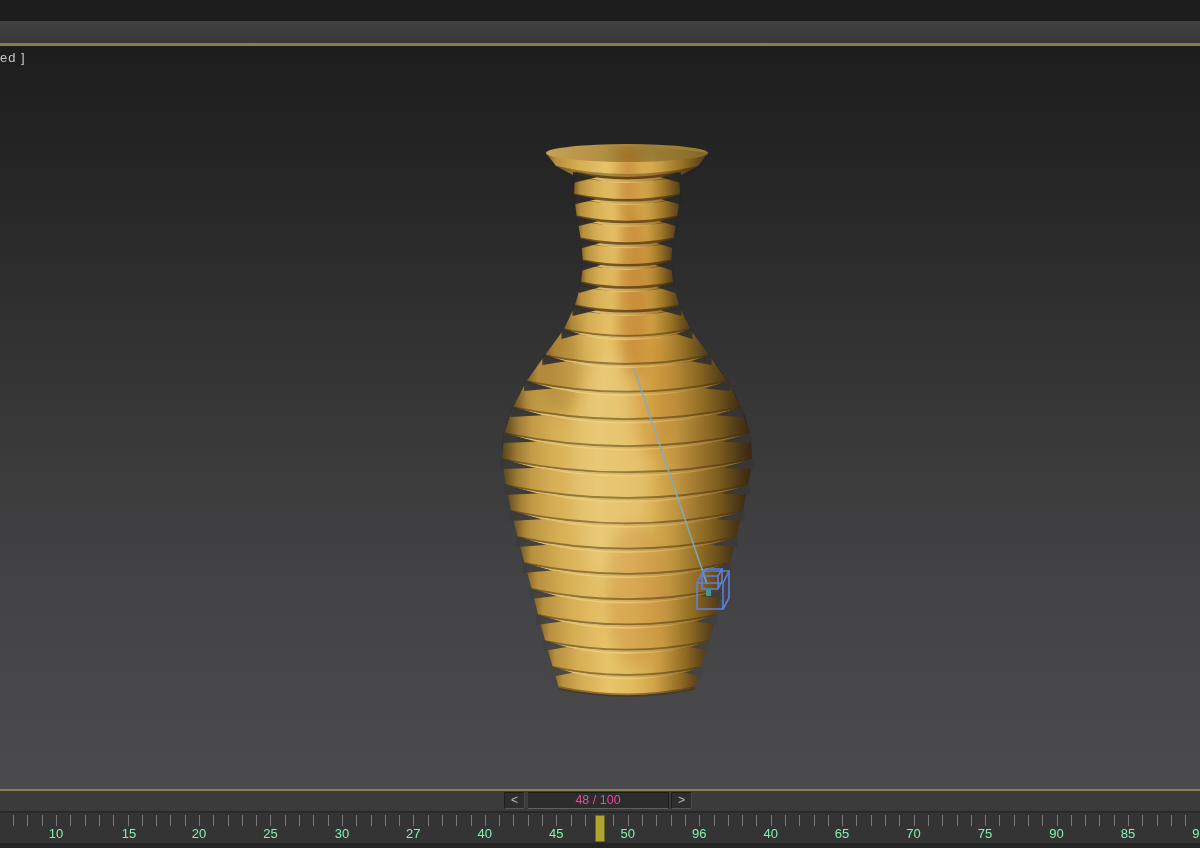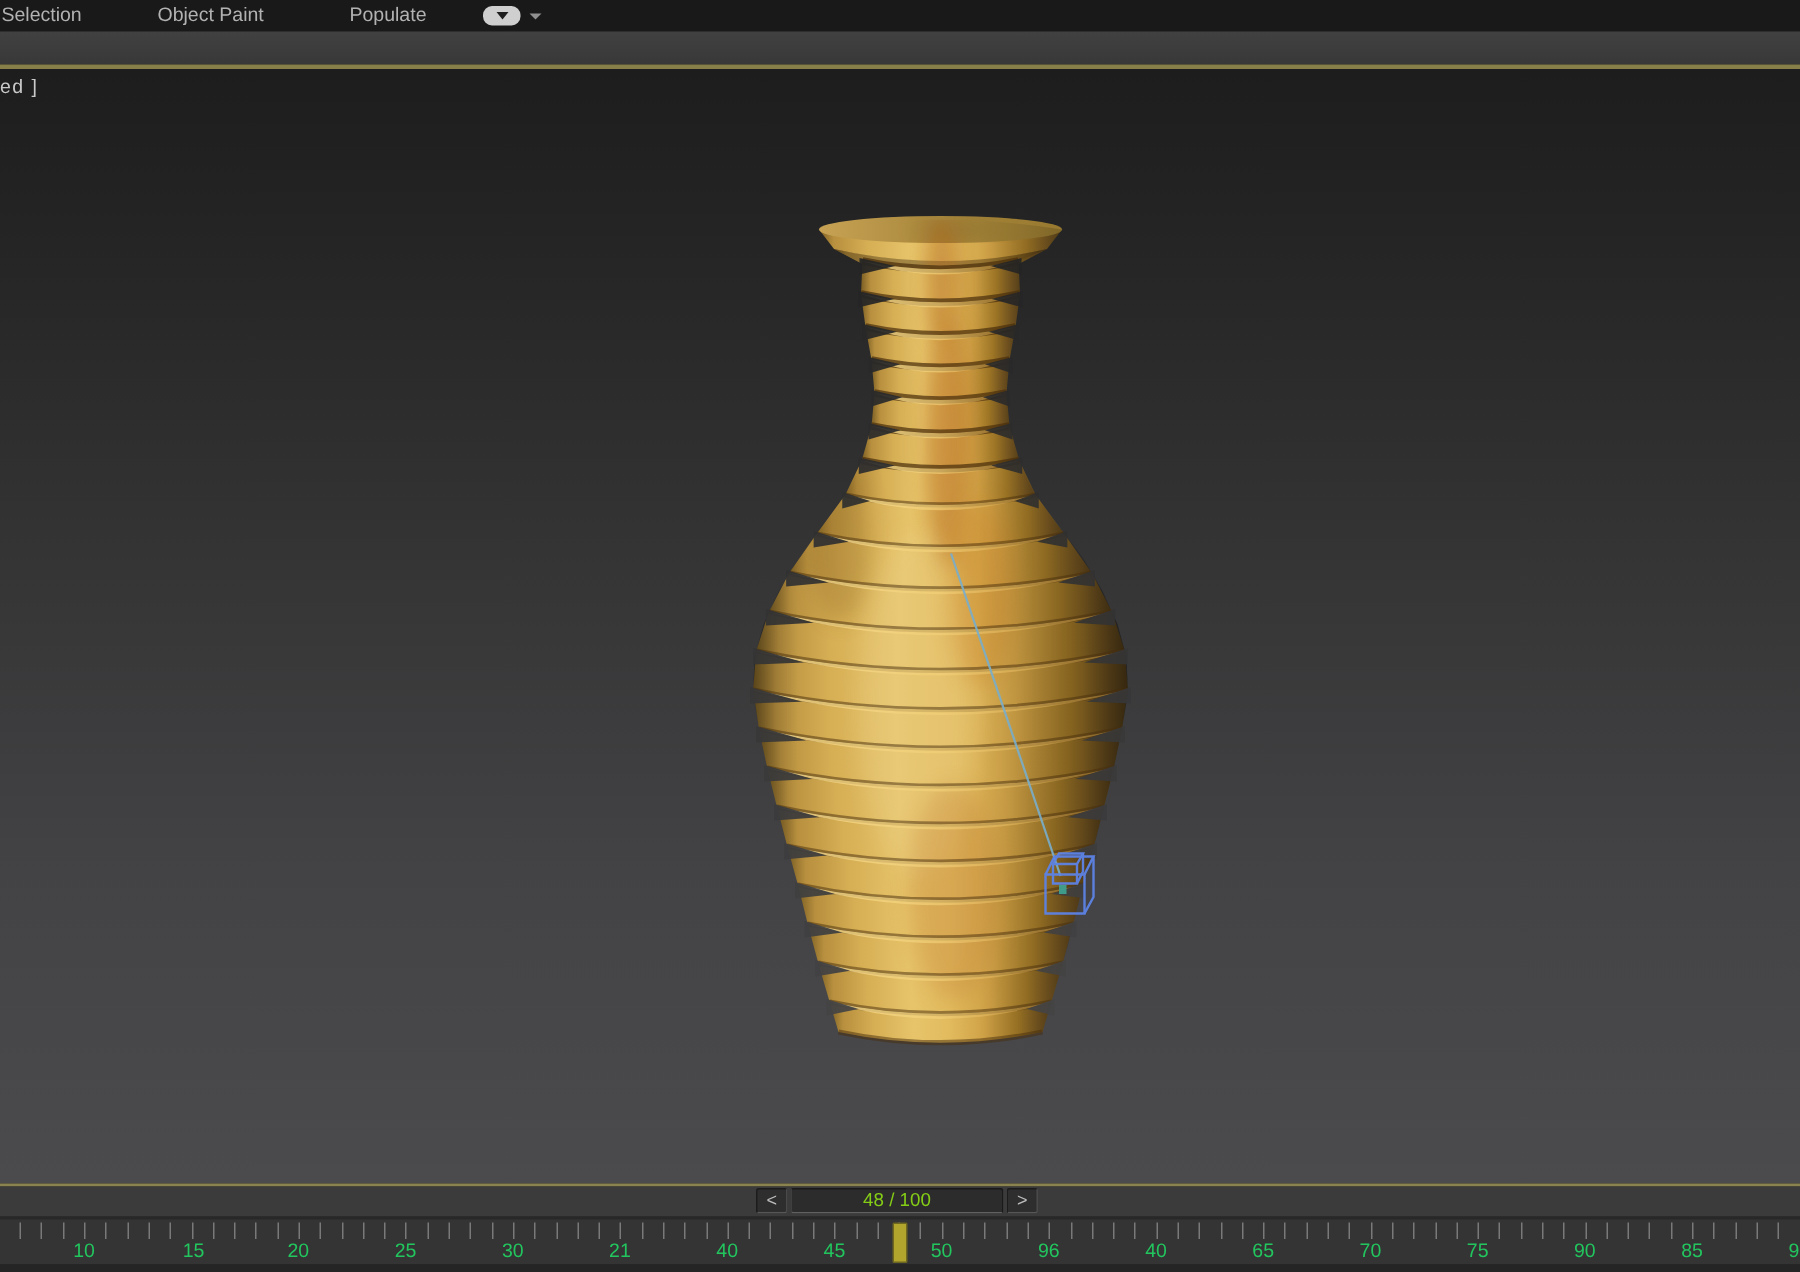--- a/index.html
+++ b/index.html
@@ -27,46 +27,37 @@
 
   
   .vp-border-bottom{position:absolute;left:0;top:789px;width:1200px;height:2px;background:#8a8350;}
   .transport{position:absolute;left:0;top:791px;width:1200px;height:20px;background:#3b3b3b;}
   .t-btn{position:absolute;top:1px;width:21px;height:17px;background:#2e2e2e;
        border:1px solid #1c1c1c;border-bottom-color:#575757;border-right-color:#4a4a4a;
        border-radius:2px;color:#bdbdbd;font-size:12px;line-height:15px;text-align:center;box-sizing:border-box;cursor:default;}
   .t-prev{left:504px;} .t-next{left:671px;}
   .t-field{position:absolute;left:527px;top:1px;width:142px;height:17px;background:#2c2c2c;
        border:1px solid #1a1a1a;border-bottom-color:#606060;border-left-color:#3f3f3f;
-       border-radius:2px;color:#84cc16;font-size:12.5px;line-height:15px;text-align:center;box-sizing:border-box;}
+       border-radius:2px;color:#ec4899;font-size:12.5px;line-height:15px;text-align:center;box-sizing:border-box;}
 
   
   .ruler{position:absolute;left:0;top:811px;width:1200px;height:32px;background:#343434;
        border-top:2px solid #282828;box-sizing:border-box;overflow:hidden;}
   .tick{position:absolute;top:2px;width:1px;height:11px;background:#8b8b8b;opacity:.8;}
   .tick-label{position:absolute;top:13px;width:30px;margin-left:-15px;text-align:center;
-       font-size:13px;color:#22c55e;}
+       font-size:13px;color:#86efac;}
   .frame-marker{position:absolute;top:2px;width:10px;height:27px;border-radius:1px;
        border:1px solid #6e6720;box-sizing:border-box;}
   .bottom-strip{position:absolute;left:0;top:843px;width:1200px;height:5px;background:#252525;}
 </style>
 </head>
 <body>
 
 <div class="app">
 
-  <div class="ribbon-tabs">
-    <span class="ribbon-tab" style="left:1px">Selection</span>
-    <span class="ribbon-tab" style="left:105px">Object Paint</span>
-    <span class="ribbon-tab" style="left:233px">Populate</span>
-    <span class="ribbon-minimize">
-        <span class="tri"></span>
-      </span>
-    <span class="ribbon-caret"></span>
-  </div>
   <div class="ribbon-strip"></div>
 
   <div class="vp-border-top"></div>
 
   <div class="viewport">
     <span class="vp-label">ed ]</span>
   </div>
 
   <svg id="scene-svg" viewBox="0 0 1200 848">
       <defs>
@@ -330,21 +321,21 @@
       <div class="tick" style="left:1142.3px"></div>
       <div class="tick" style="left:1156.6px"></div>
       <div class="tick" style="left:1170.9px"></div>
       <div class="tick" style="left:1185.2px"></div>
       <div class="tick" style="left:1199.5px"></div>
       <div class="tick-label" style="left:56.0px">10</div>
       <div class="tick-label" style="left:129px">15</div>
       <div class="tick-label" style="left:198.9px">20</div>
       <div class="tick-label" style="left:270.4px">25</div>
       <div class="tick-label" style="left:341.9px">30</div>
-      <div class="tick-label" style="left:413.3px">21</div>
+      <div class="tick-label" style="left:413.3px">27</div>
       <div class="tick-label" style="left:484.8px">40</div>
       <div class="tick-label" style="left:556.3px">45</div>
       <div class="tick-label" style="left:627.7px">50</div>
       <div class="tick-label" style="left:699.2px">96</div>
       <div class="tick-label" style="left:770.7px">40</div>
       <div class="tick-label" style="left:842.1px">65</div>
       <div class="tick-label" style="left:913.6px">70</div>
       <div class="tick-label" style="left:985.1px">75</div>
       <div class="tick-label" style="left:1056.5px">90</div>
       <div class="tick-label" style="left:1128.0px">85</div>

